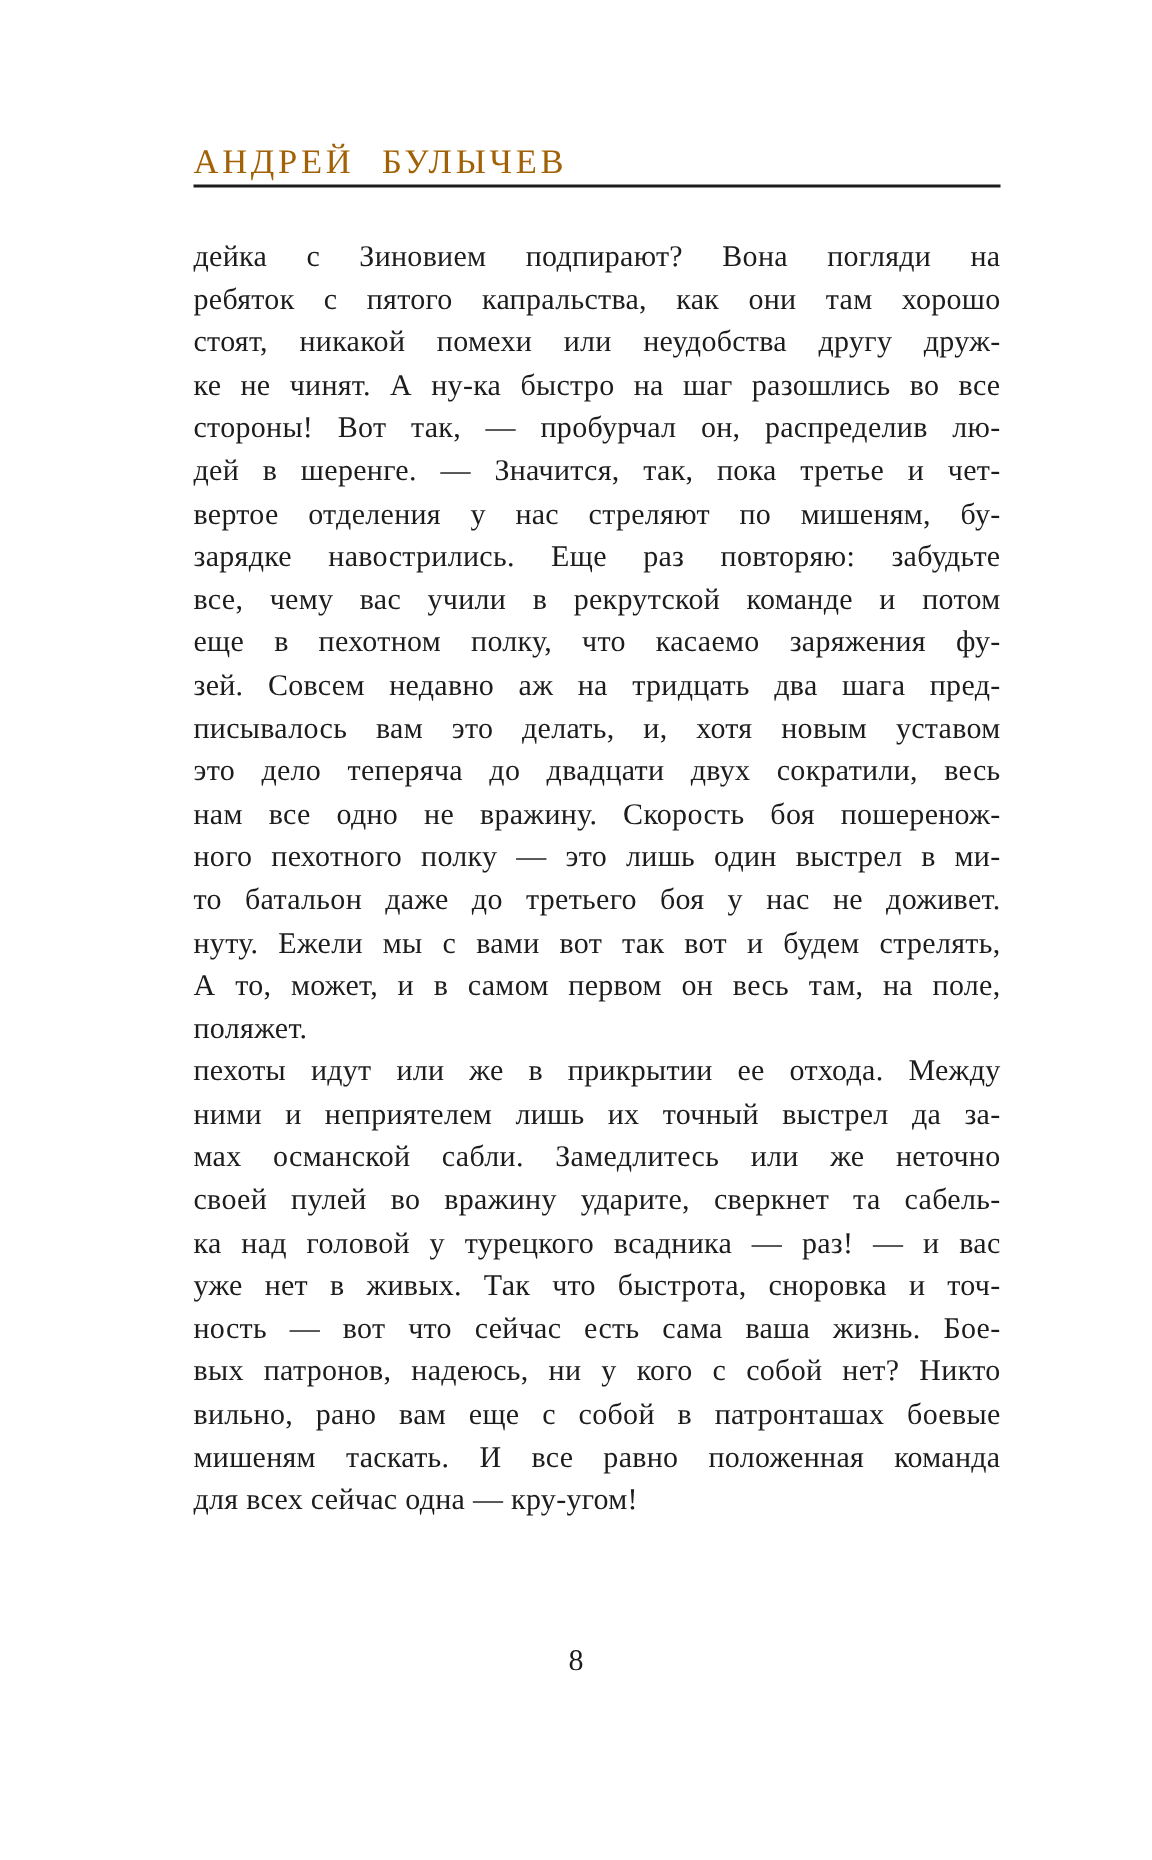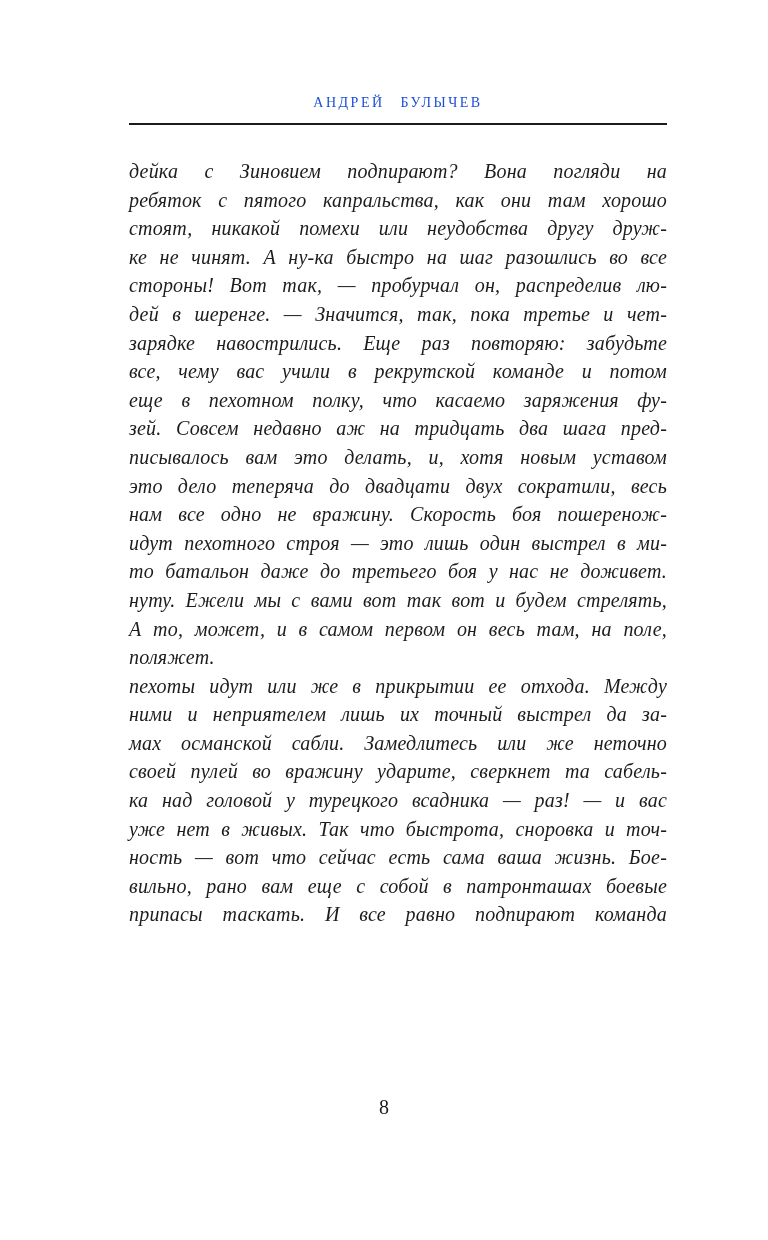--- a/index.html
+++ b/index.html
@@ -14,41 +14,39 @@
     background: #ffffff;
     font-family: "Liberation Serif", "DejaVu Serif", serif;
     color: #1c1c1c;
     overflow: hidden;
   }
   .running-header {
     position: absolute;
     top: 95px;
     left: 129px;
     width: 538px;
-    text-align: center;
-    font-size: 14px;
+    font-size: 23px;
     letter-spacing: 2.5px;
     word-spacing: 10px;
-    color: #1d4ed8;
+    color: #a16207;
   }
   .header-rule {
     position: absolute;
     top: 123px;
     left: 129px;
     width: 538px;
     height: 2px;
     background: #1c1c1c;
   }
   .text-block {
     position: absolute;
     top: 157px;
     left: 129px;
     width: 538px;
     font-size: 20px;
-    font-style: italic;
   }
   .paragraph {
     margin: 0;
   }
   .line {
     line-height: 28.6px;
     text-align: justify;
     text-align-last: justify;
     letter-spacing: 0.2px;
   }
@@ -75,39 +73,42 @@
   <div class="running-header">АНДРЕЙ БУЛЫЧЕВ</div>
   <div class="header-rule"></div>
   <div class="text-block">
       <div class="paragraph">
         <div class="line">дейка с Зиновием подпирают? Вона погляди на</div>
         <div class="line">ребяток с пятого капральства, как они там хорошо</div>
         <div class="line">стоят, никакой помехи или неудобства другу друж-</div>
         <div class="line">ке не чинят. А ну-ка быстро на шаг разошлись во все</div>
         <div class="line">стороны! Вот так, — пробурчал он, распределив лю-</div>
         <div class="line">дей в шеренге. — Значится, так, пока третье и чет-</div>
+        <div class="line">вертое отделения у нас стреляют по мишеням, бу-</div>
         <div class="line">зарядке навострились. Еще раз повторяю: забудьте</div>
         <div class="line">все, чему вас учили в рекрутской команде и потом</div>
         <div class="line">еще в пехотном полку, что касаемо заряжения фу-</div>
         <div class="line">зей. Совсем недавно аж на тридцать два шага пред-</div>
         <div class="line">писывалось вам это делать, и, хотя новым уставом</div>
         <div class="line">это дело теперяча до двадцати двух сократили, весь</div>
         <div class="line">нам все одно не вражину. Скорость боя пошеренож-</div>
-        <div class="line">идут пехотного строя — это лишь один выстрел в ми-</div>
+        <div class="line">ного пехотного полку — это лишь один выстрел в ми-</div>
         <div class="line">то батальон даже до третьего боя у нас не доживет.</div>
         <div class="line">нуту. Ежели мы с вами вот так вот и будем стрелять,</div>
         <div class="line">А то, может, и в самом первом он весь там, на поле,</div>
         <div class="line last">поляжет.</div>
       </div>
       <div class="paragraph">
         <div class="line">пехоты идут или же в прикрытии ее отхода. Между</div>
         <div class="line">ними и неприятелем лишь их точный выстрел да за-</div>
         <div class="line">мах османской сабли. Замедлитесь или же неточно</div>
         <div class="line">своей пулей во вражину ударите, сверкнет та сабель-</div>
         <div class="line">ка над головой у турецкого всадника — раз! — и вас</div>
         <div class="line">уже нет в живых. Так что быстрота, сноровка и точ-</div>
         <div class="line">ность — вот что сейчас есть сама ваша жизнь. Бое-</div>
+        <div class="line">вых патронов, надеюсь, ни у кого с собой нет? Никто</div>
         <div class="line">вильно, рано вам еще с собой в патронташах боевые</div>
-        <div class="line">припасы таскать. И все равно подпирают команда</div>
+        <div class="line">мишеням таскать. И все равно положенная команда</div>
+        <div class="line last">для всех сейчас одна — кру-угом!</div>
       </div>
     </div>
   <div class="page-number">8</div>
 </div>
 
 </body></html>

